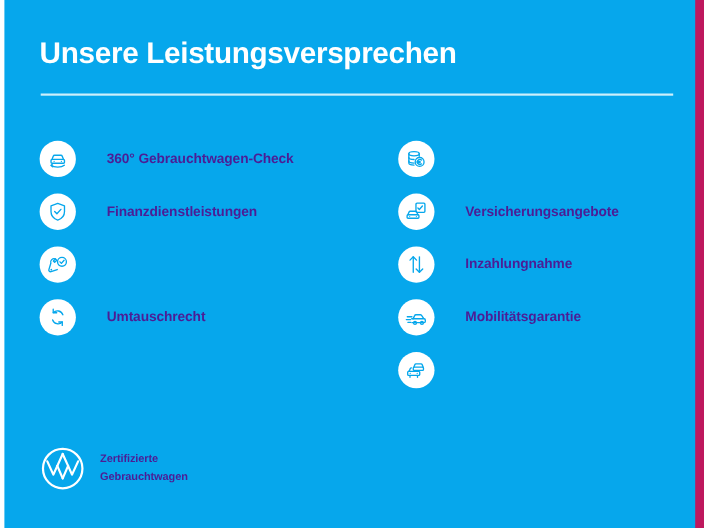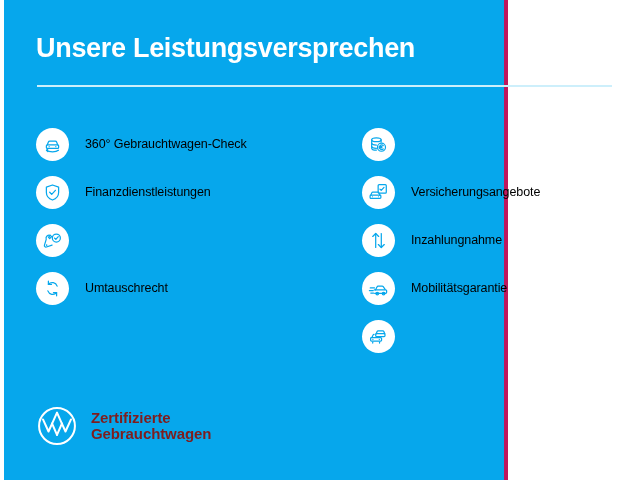--- a/index.html
+++ b/index.html
@@ -9,25 +9,25 @@
   body {
     width: 640px;
     height: 480px;
     overflow: hidden;
     background: #ffffff;
     font-family: "Liberation Sans", sans-serif;
   }
   .poster {
     position: relative;
     box-sizing: border-box;
-    width: 508px;
+    width: 640px;
     height: 480px;
     background: #06A7EC;
     border-left: 4px solid #ffffff;
-    border-right: 4px solid #be185d;
+    border-right: 8px solid #be185d;
     padding: 12px;
   }
   .title {
     position: absolute;
     left: 32px;
     top: 33px;
     font-size: 27px;
     font-weight: bold;
     color: #ffffff;
     letter-spacing: -0.3px;
@@ -66,45 +66,45 @@
     border-radius: 50%;
     background: #ffffff;
     display: flex;
     align-items: center;
     justify-content: center;
   }
   .badge svg {
     display: block;
   }
   .promise-label {
-    margin-left: 16px;
+    margin-left: 28px;
     font-size: 12.5px;
-    font-weight: normal;
-    color: #000000;
+    font-weight: bold;
+    color: #4c1d95;
     white-space: nowrap;
     letter-spacing: -0.1px;
   }
 
   .footer {
     position: absolute;
     left: 32px;
     top: 405px;
     display: flex;
     align-items: center;
   }
   .vw-logo {
     flex: 0 0 auto;
     width: 42px;
     height: 42px;
   }
   .footer-text {
     margin-left: 13px;
-    font-size: 15px;
+    font-size: 10px;
     font-weight: bold;
-    color: #7f1d1d;
+    color: #4c1d95;
     line-height: 16px;
     letter-spacing: -0.1px;
   }
   .footer-text div { white-space: nowrap; }
 </style>
 </head>
 <body>
 
 <div class="poster">
 

